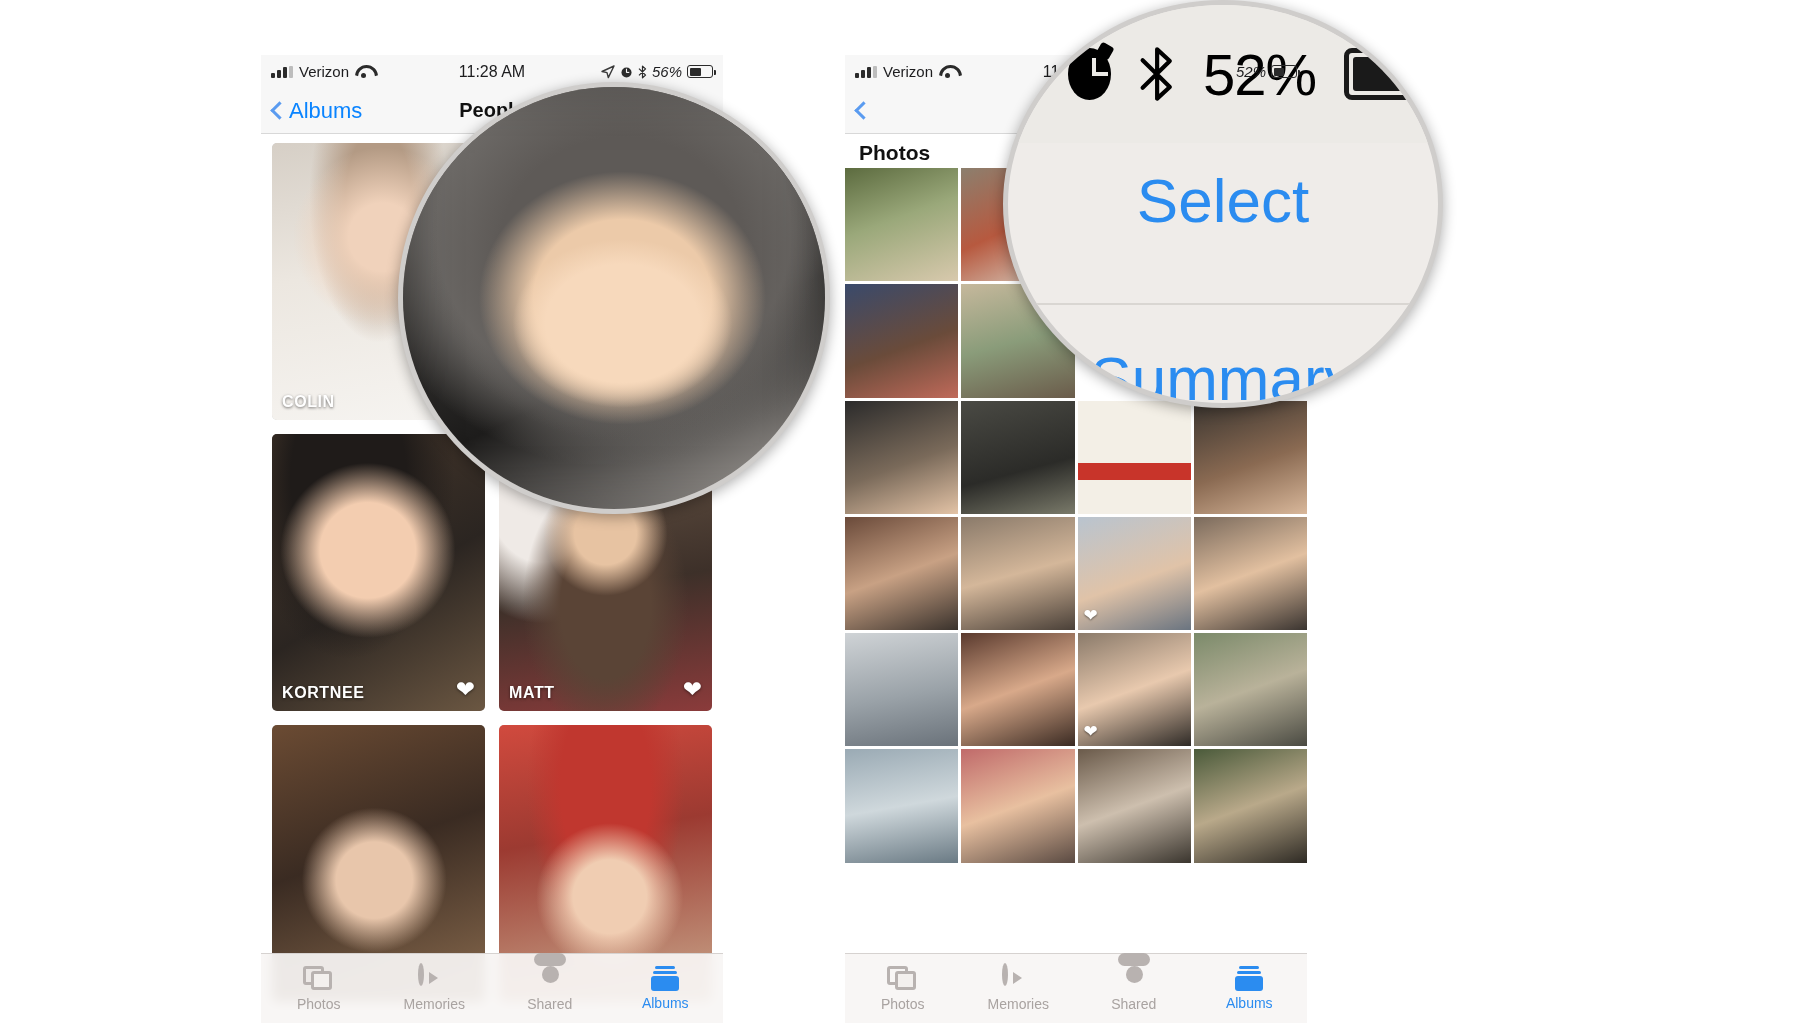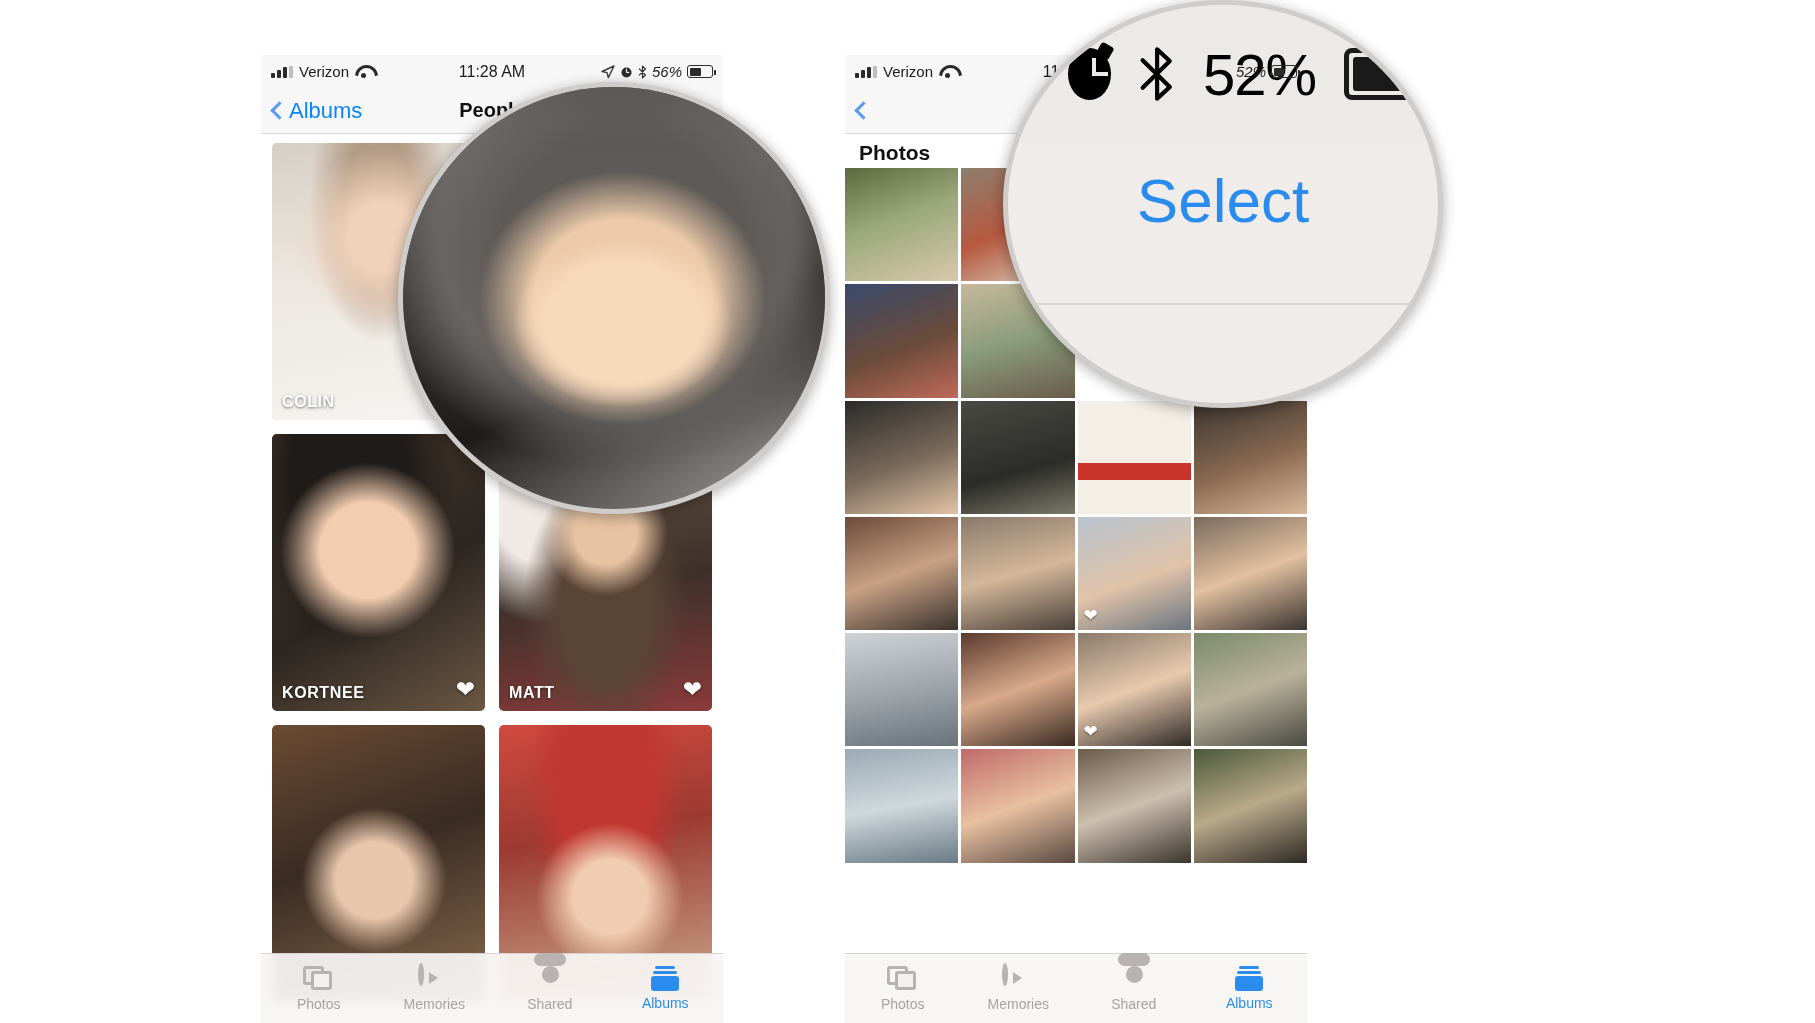--- a/index.html
+++ b/index.html
@@ -471,15 +471,16 @@
         <path d="M1 4.2 L8.5 11.6 L5 14.8 L5 1.2 L8.5 4.4 L1 11.8" fill="none" stroke="#000" stroke-width="1.15" stroke-linejoin="round" stroke-linecap="round"></path>
       </svg>
       <span class="m-pct">52%</span>
       <span class="m-batt">
           <span></span>
         </span>
     </div>
 
     <div class="mag-select">Select</div>
     <div class="mag-divider"></div>
+    <div class="mag-summary">Summary</div>
   </div>
 
 </div>
 
 </body></html>

